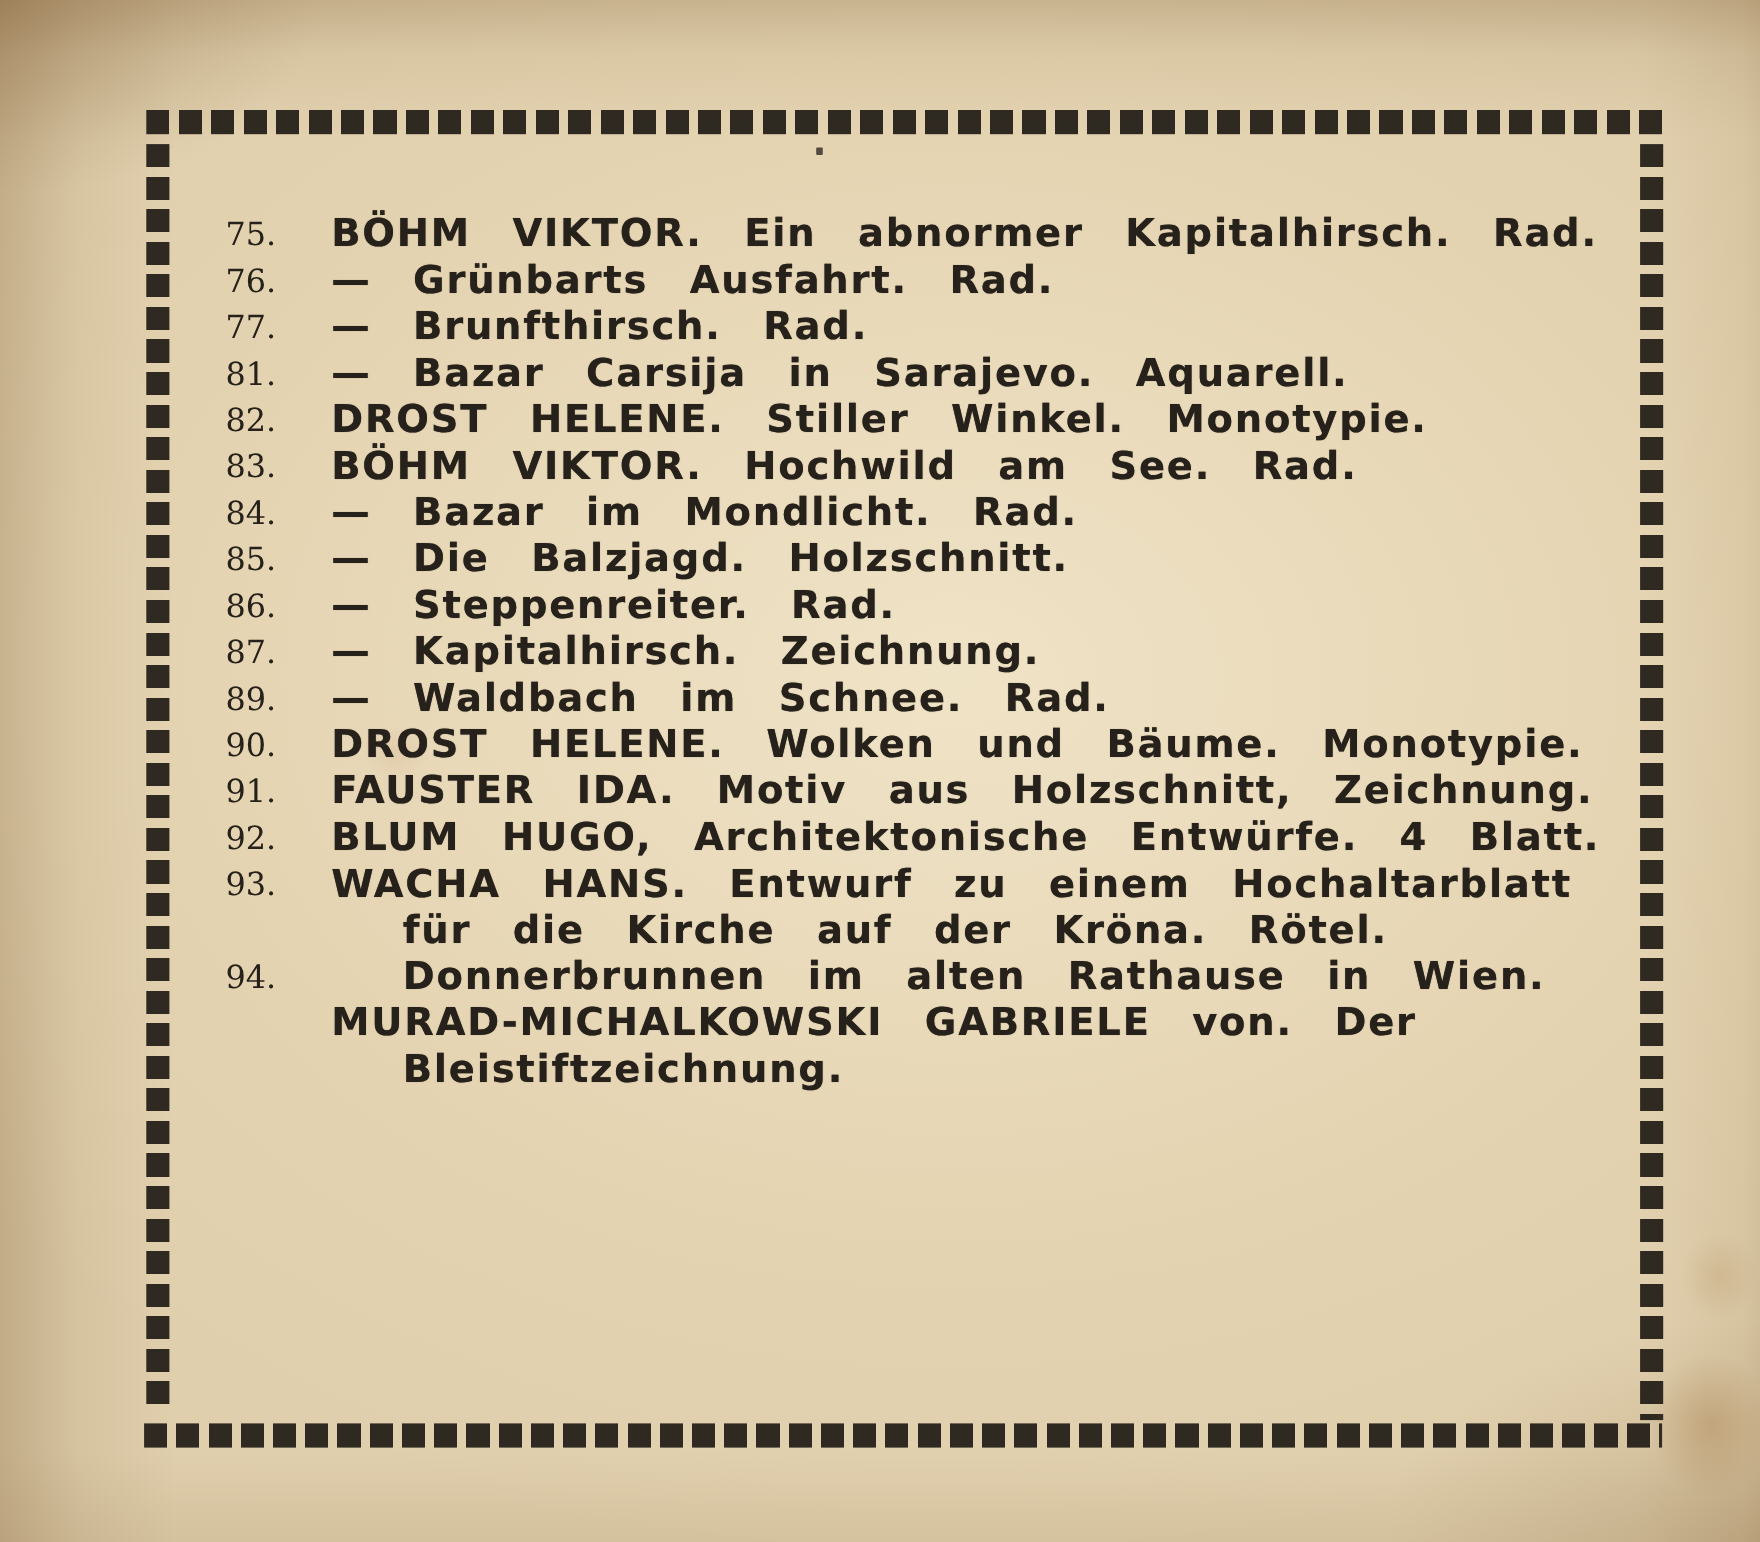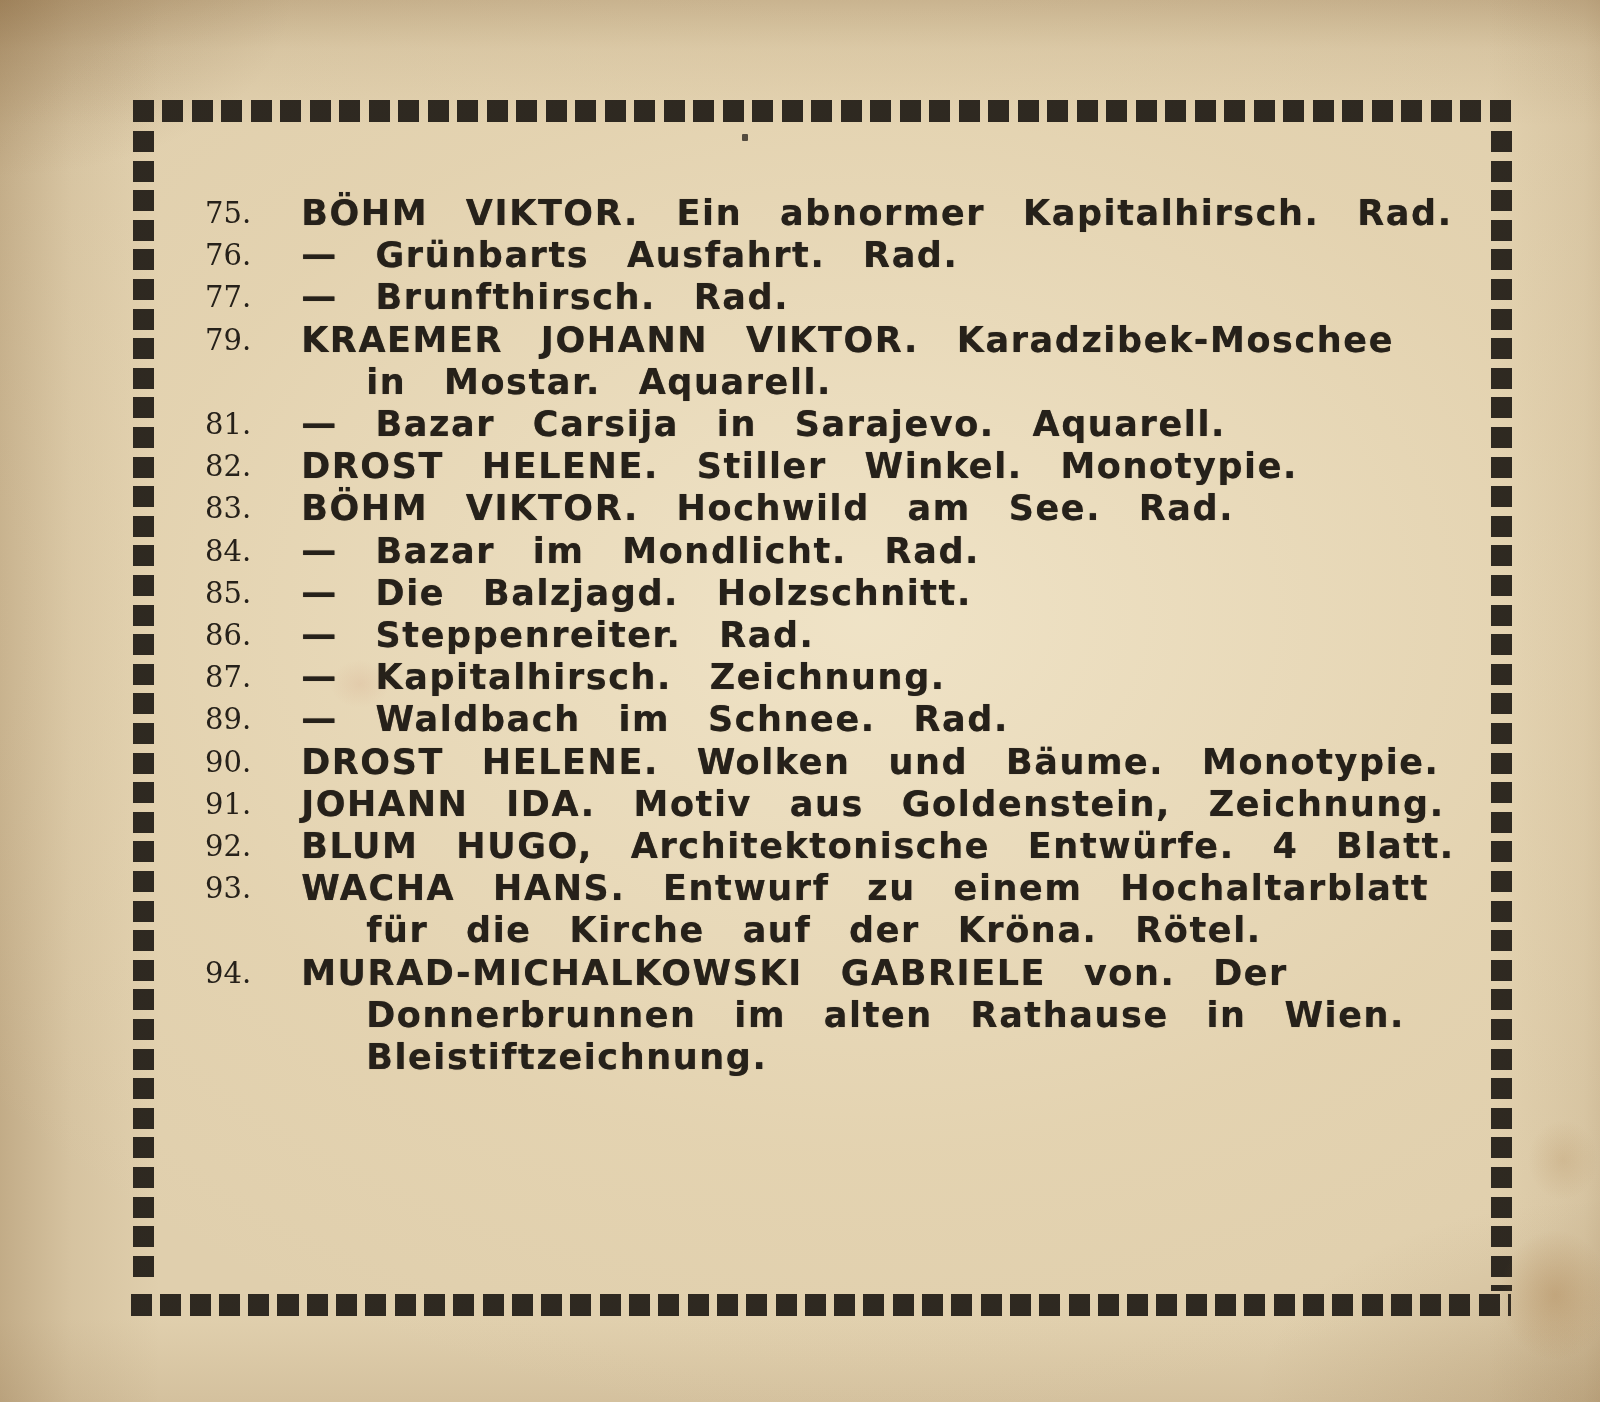--- a/index.html
+++ b/index.html
@@ -87,27 +87,20 @@
     </div>
 
     <div class="item">
       <div class="num">77.</div>
       <div class="lines">
           <div class="tline">— Brunfthirsch. Rad.</div>
         </div>
     </div>
 
 
-    <div class="item">
-      <div class="num">79.</div>
-      <div class="lines">
-          <div class="tline">KRAEMER JOHANN VIKTOR. Karadzibek-Moschee</div>
-          <div class="tline cont">in Mostar. Aquarell.</div>
-        </div>
-    </div>
 
 
     <div class="item">
       <div class="num">81.</div>
       <div class="lines">
           <div class="tline">— Bazar Carsija in Sarajevo. Aquarell.</div>
         </div>
     </div>
 
     <div class="item">
@@ -163,21 +156,21 @@
     <div class="item">
       <div class="num">90.</div>
       <div class="lines">
           <div class="tline">DROST HELENE. Wolken und Bäume. Monotypie.</div>
         </div>
     </div>
 
     <div class="item">
       <div class="num">91.</div>
       <div class="lines">
-          <div class="tline">JOHANN IDA. Motiv aus Goldenstein, Zeichnung.</div>
+          <div class="tline">FAUSTER IDA. Motiv aus Holzschnitt, Zeichnung.</div>
         </div>
     </div>
 
     <div class="item">
       <div class="num">92.</div>
       <div class="lines">
           <div class="tline">BLUM HUGO, Architektonische Entwürfe. 4 Blatt.</div>
         </div>
     </div>
 
@@ -185,20 +178,20 @@
       <div class="num">93.</div>
       <div class="lines">
           <div class="tline">WACHA HANS. Entwurf zu einem Hochaltarblatt</div>
           <div class="tline cont">für die Kirche auf der Kröna. Rötel.</div>
         </div>
     </div>
 
     <div class="item">
       <div class="num">94.</div>
       <div class="lines">
+          <div class="tline cont">Donnerbrunnen im alten Rathause in Wien.</div>
           <div class="tline">MURAD-MICHALKOWSKI GABRIELE von. Der</div>
-          <div class="tline cont">Donnerbrunnen im alten Rathause in Wien.</div>
           <div class="tline cont">Bleistiftzeichnung.</div>
         </div>
     </div>
   </div>
 
 </div>
 
 </body></html>

